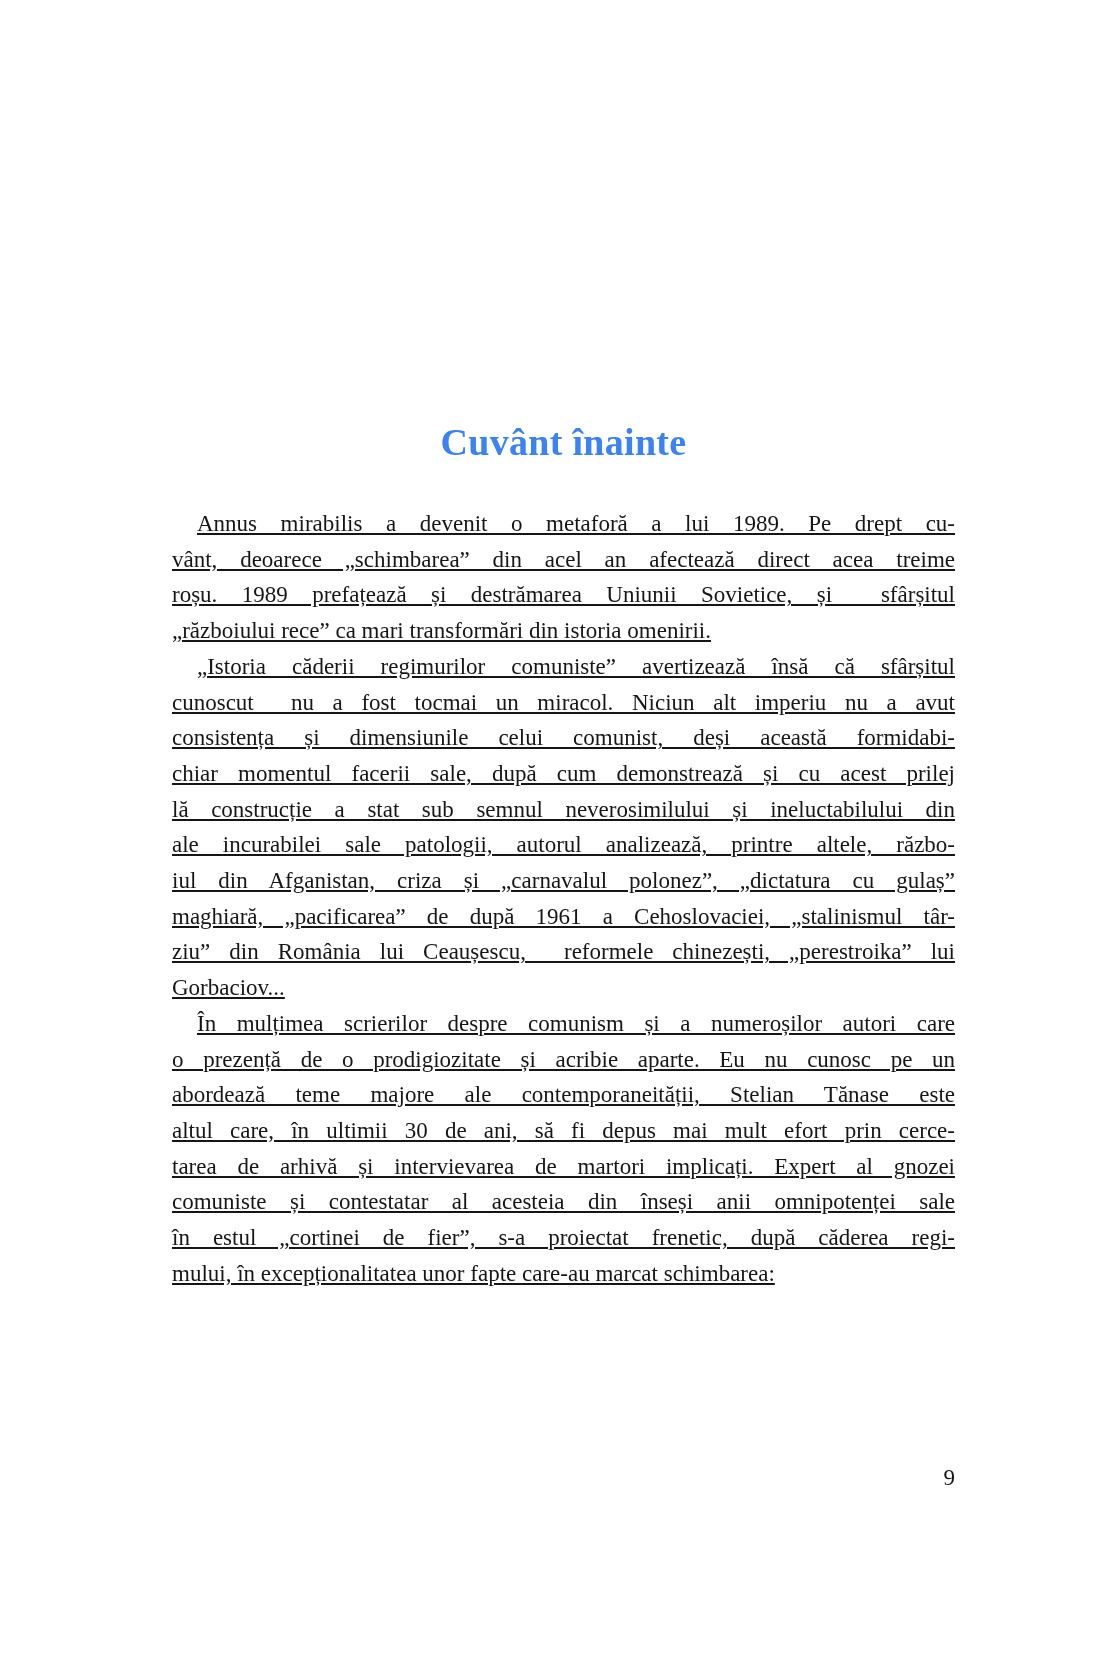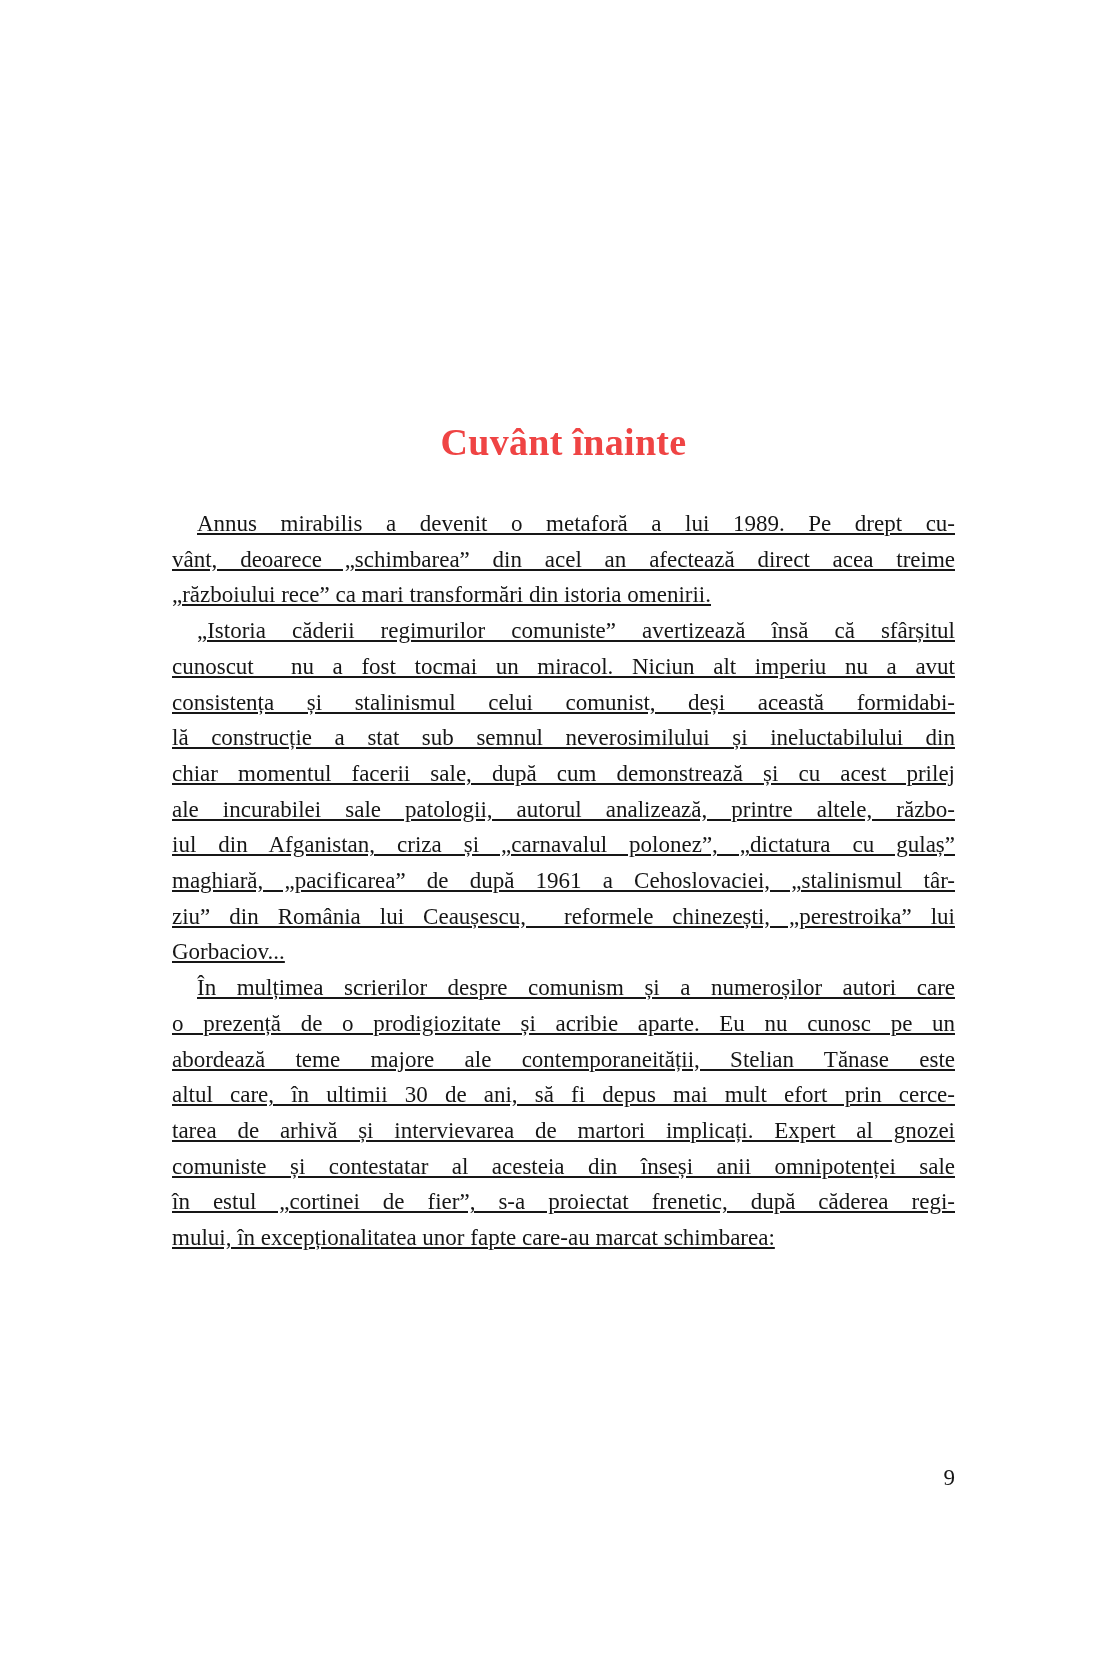--- a/index.html
+++ b/index.html
@@ -24,21 +24,21 @@
     width: 783px;
   }
   .title {
     margin: 0;
     padding-top: 423px;
     font-size: 38px;
     line-height: 1.0;
     font-weight: 700;
     text-align: center;
     letter-spacing: 0.3px;
-    color: #ef4444;
+    color: #3b82f6;
   }
   .body-text {
     margin-top: 45px;
     font-size: 23px;
     line-height: 35.7px;
   }
   .paragraph {
     margin: 0;
     text-decoration: underline;
   }
@@ -65,28 +65,29 @@
 </head>
 <body>
 
 <div class="page">
   <div class="content">
     <h1 class="title">Cuvânt înainte</h1>
     <div class="body-text" id="paragraph-container">
         <div class="paragraph">
           <div class="line first">Annus mirabilis a devenit o metaforă a lui 1989. Pe drept cu-</div>
           <div class="line">vânt, deoarece „schimbarea” din acel an afectează direct acea treime</div>
+          <div class="line">roșu. 1989 prefațează și destrămarea Uniunii Sovietice, și&nbsp; sfârșitul</div>
           <div class="line last">„războiului rece” ca mari transformări din istoria omenirii.</div>
         </div>
         <div class="paragraph">
           <div class="line first">„Istoria căderii regimurilor comuniste” avertizează însă că sfârșitul</div>
           <div class="line">cunoscut&nbsp; nu a fost tocmai un miracol. Niciun alt imperiu nu a avut</div>
-          <div class="line">consistența și stalinismul celui comunist, deși această formidabi-</div>
+          <div class="line">consistența și dimensiunile celui comunist, deși această formidabi-</div>
+          <div class="line">chiar momentul facerii sale, după cum demonstrează și cu acest prilej</div>
           <div class="line">lă construcție a stat sub semnul neverosimilului și ineluctabilului din</div>
-          <div class="line">chiar momentul facerii sale, după cum demonstrează și cu acest prilej</div>
           <div class="line">ale incurabilei sale patologii, autorul analizează, printre altele, războ-</div>
           <div class="line">iul din Afganistan, criza și „carnavalul polonez”, „dictatura cu gulaș”</div>
           <div class="line">maghiară, „pacificarea” de după 1961 a Cehoslovaciei, „stalinismul târ-</div>
           <div class="line">ziu” din România lui Ceaușescu,&nbsp; reformele chinezești, „perestroika” lui</div>
           <div class="line last">Gorbaciov...</div>
         </div>
         <div class="paragraph">
           <div class="line first">În mulțimea scrierilor despre comunism și a numeroșilor autori care</div>
           <div class="line">o prezență de o prodigiozitate și acribie aparte. Eu nu cunosc pe un</div>
           <div class="line">abordează teme majore ale contemporaneității, Stelian Tănase este</div>

